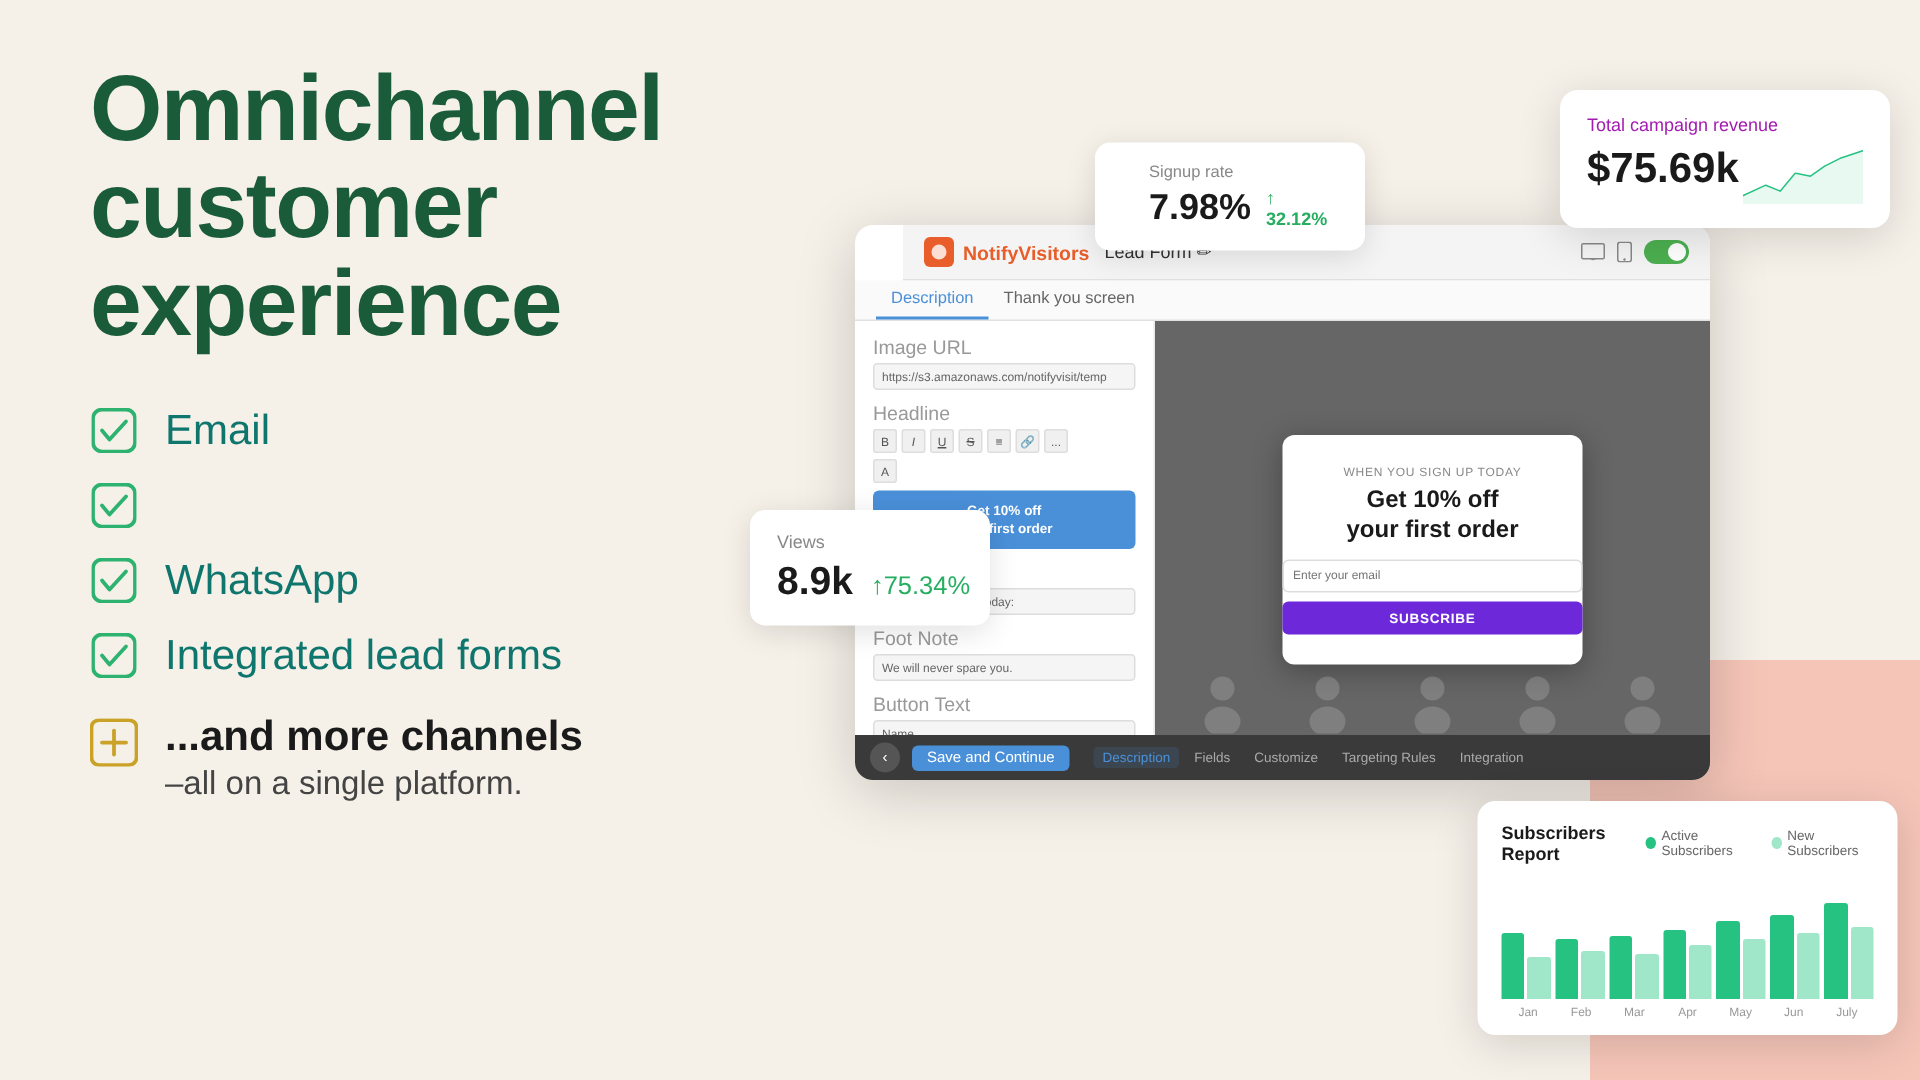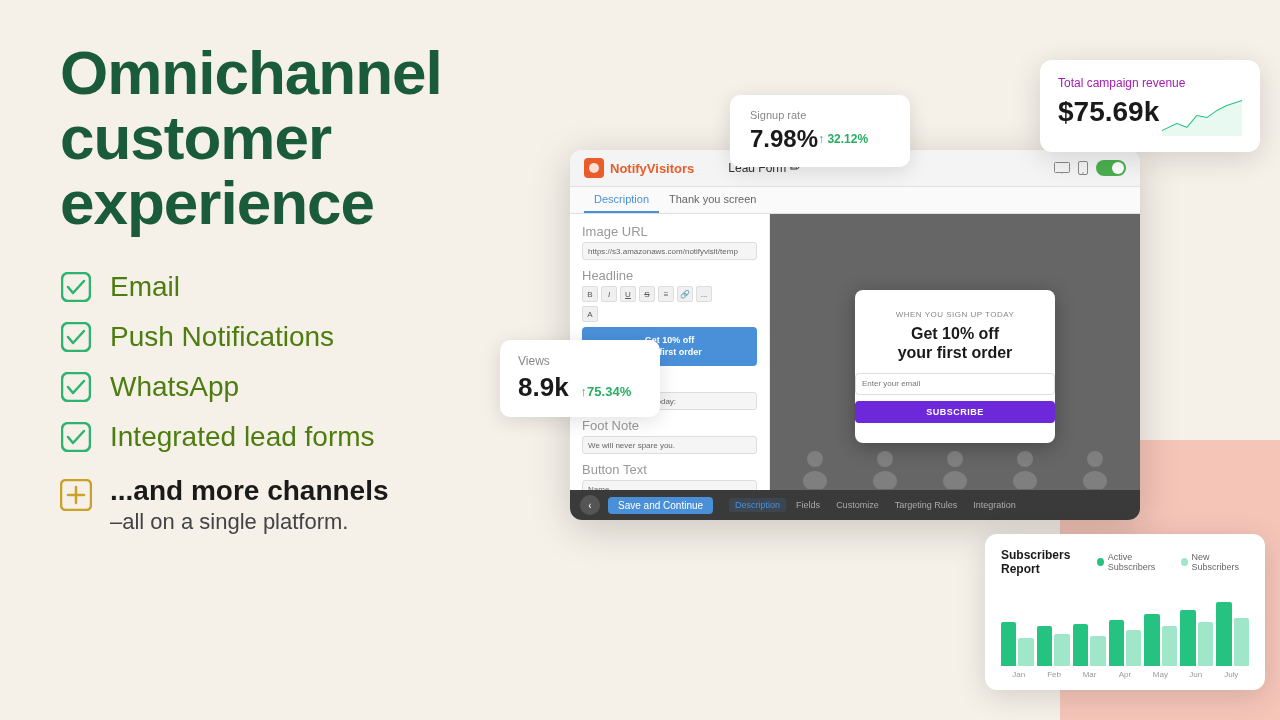--- a/index.html
+++ b/index.html
@@ -64,21 +64,21 @@
       justify-content: center;
     }
 
     .check-icon svg {
       width: 30px;
       height: 30px;
     }
 
     .feature-text {
       font-size: 28px;
-      color: #4d7c0f;
+      color: #0f766e;
       font-weight: 500;
     }
 
     .more-channels {
       display: flex;
       align-items: flex-start;
       gap: 18px;
       margin-top: 18px;
     }
 
@@ -129,22 +129,23 @@
       box-shadow: 0 8px 40px rgba(0,0,0,0.18);
       overflow: hidden;
       z-index: 6;
     }
 
     .ui-header {
       background: #f4f4f4;
       padding: 8px 14px;
       display: flex;
       align-items: center;
-      gap: 24px;
+      gap: 0;
       border-bottom: 1px solid #e0e0e0;
+      margin-left: 32px;
     }
 
     .ui-logo {
       display: flex;
       align-items: center;
       gap: 6px;
       font-size: 13px;
       font-weight: 700;
       color: #e85d2a;
     }
@@ -411,52 +412,52 @@
       margin-bottom: 4px;
     }
 
     .views-value {
       font-size: 26px;
       font-weight: 800;
       color: #1a1a1a;
     }
 
     .views-change {
-      font-size: 13px;
+      font-size: 17px;
       color: #e74c3c;
       margin-left: 6px;
-      font-weight: bold;
     }
 
     .views-change.positive {
       color: #27ae60;
     }
 
     
     .signup-rate-card {
       position: absolute;
       top: 95px;
       left: 230px;
       width: 180px;
       background: #fff;
       border-radius: 10px;
-      padding: 14px 20px;
+      padding: 14px 36px;
       box-shadow: 0 4px 20px rgba(0,0,0,0.12);
       z-index: 8;
     }
 
     .signup-label {
       font-size: 11px;
       color: #888;
       margin-bottom: 4px;
     }
 
     .signup-value-row {
       display: flex;
       align-items: center;
+      gap: 10px;
     }
 
     .signup-value {
       font-size: 24px;
       font-weight: 800;
       color: #1a1a1a;
     }
 
     .signup-change {
       font-size: 12px;
@@ -612,21 +613,20 @@
       </span>
       <span class="feature-text">Email</span>
     </li>
     <li class="feature-item">
       <span class="check-icon">
         <svg viewBox="0 0 30 30" fill="none">
           <rect x="1" y="1" width="28" height="28" rx="6" stroke="#2db36f" stroke-width="2.5"></rect>
           <polyline points="7,15 12,21 23,9" stroke="#2db36f" stroke-width="2.5" stroke-linecap="round" stroke-linejoin="round"></polyline>
         </svg>
       </span>
-      <span class="feature-text">Push Notifications</span>
     </li>
     <li class="feature-item">
       <span class="check-icon">
         <svg viewBox="0 0 30 30" fill="none">
           <rect x="1" y="1" width="28" height="28" rx="6" stroke="#2db36f" stroke-width="2.5"></rect>
           <polyline points="7,15 12,21 23,9" stroke="#2db36f" stroke-width="2.5" stroke-linecap="round" stroke-linejoin="round"></polyline>
         </svg>
       </span>
       <span class="feature-text">WhatsApp</span>
     </li>

